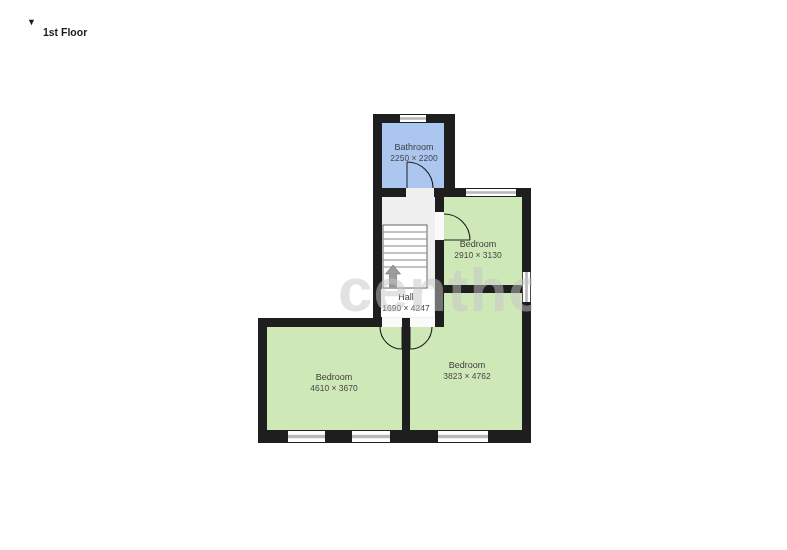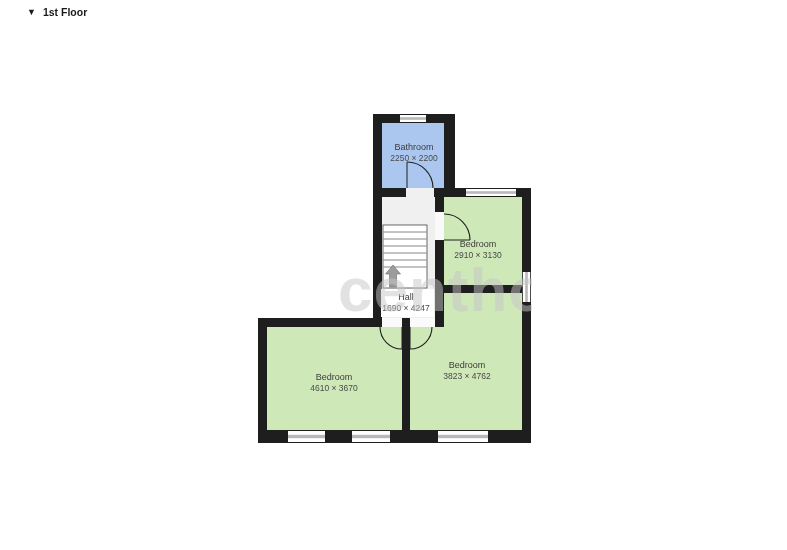--- a/index.html
+++ b/index.html
@@ -8,21 +8,21 @@
     font-family:"Liberation Sans",sans-serif;
   }
   .floor-header{
     position:absolute;left:27px;top:7px;display:flex;align-items:center;gap:7px;
     cursor:pointer;z-index:5;
   }
   .floor-header .tri{
     font-size:9px;color:#1a1a1a;line-height:1;
   }
   .floor-header .lbl{
-    font-size:10.5px;font-weight:bold;color:#1a1a1a;line-height:1;
+    font-size:10.5px;font-weight:bold;color:#1a1a1a;line-height:1;margin-top:20px;
   }
   svg.plan{position:absolute;left:0;top:0;z-index:1;}
   .wall{fill:#1e1e1e;}
   .win-bg{fill:#ffffff;}
   .win-bar{fill:#b9b9b9;}
   .door-arc{fill:none;stroke:#1e1e1e;stroke-width:1.1px;}
   .door-leaf{stroke:#1e1e1e;stroke-width:1px;}
   .stair-box{fill:#ffffff;stroke:#444444;stroke-width:0.8px;}
   .stair-tread{stroke:#555555;stroke-width:0.7px;}
   .stair-arrow{fill:#9c9c9c;stroke:#6e6e6e;stroke-width:0.6px;}

